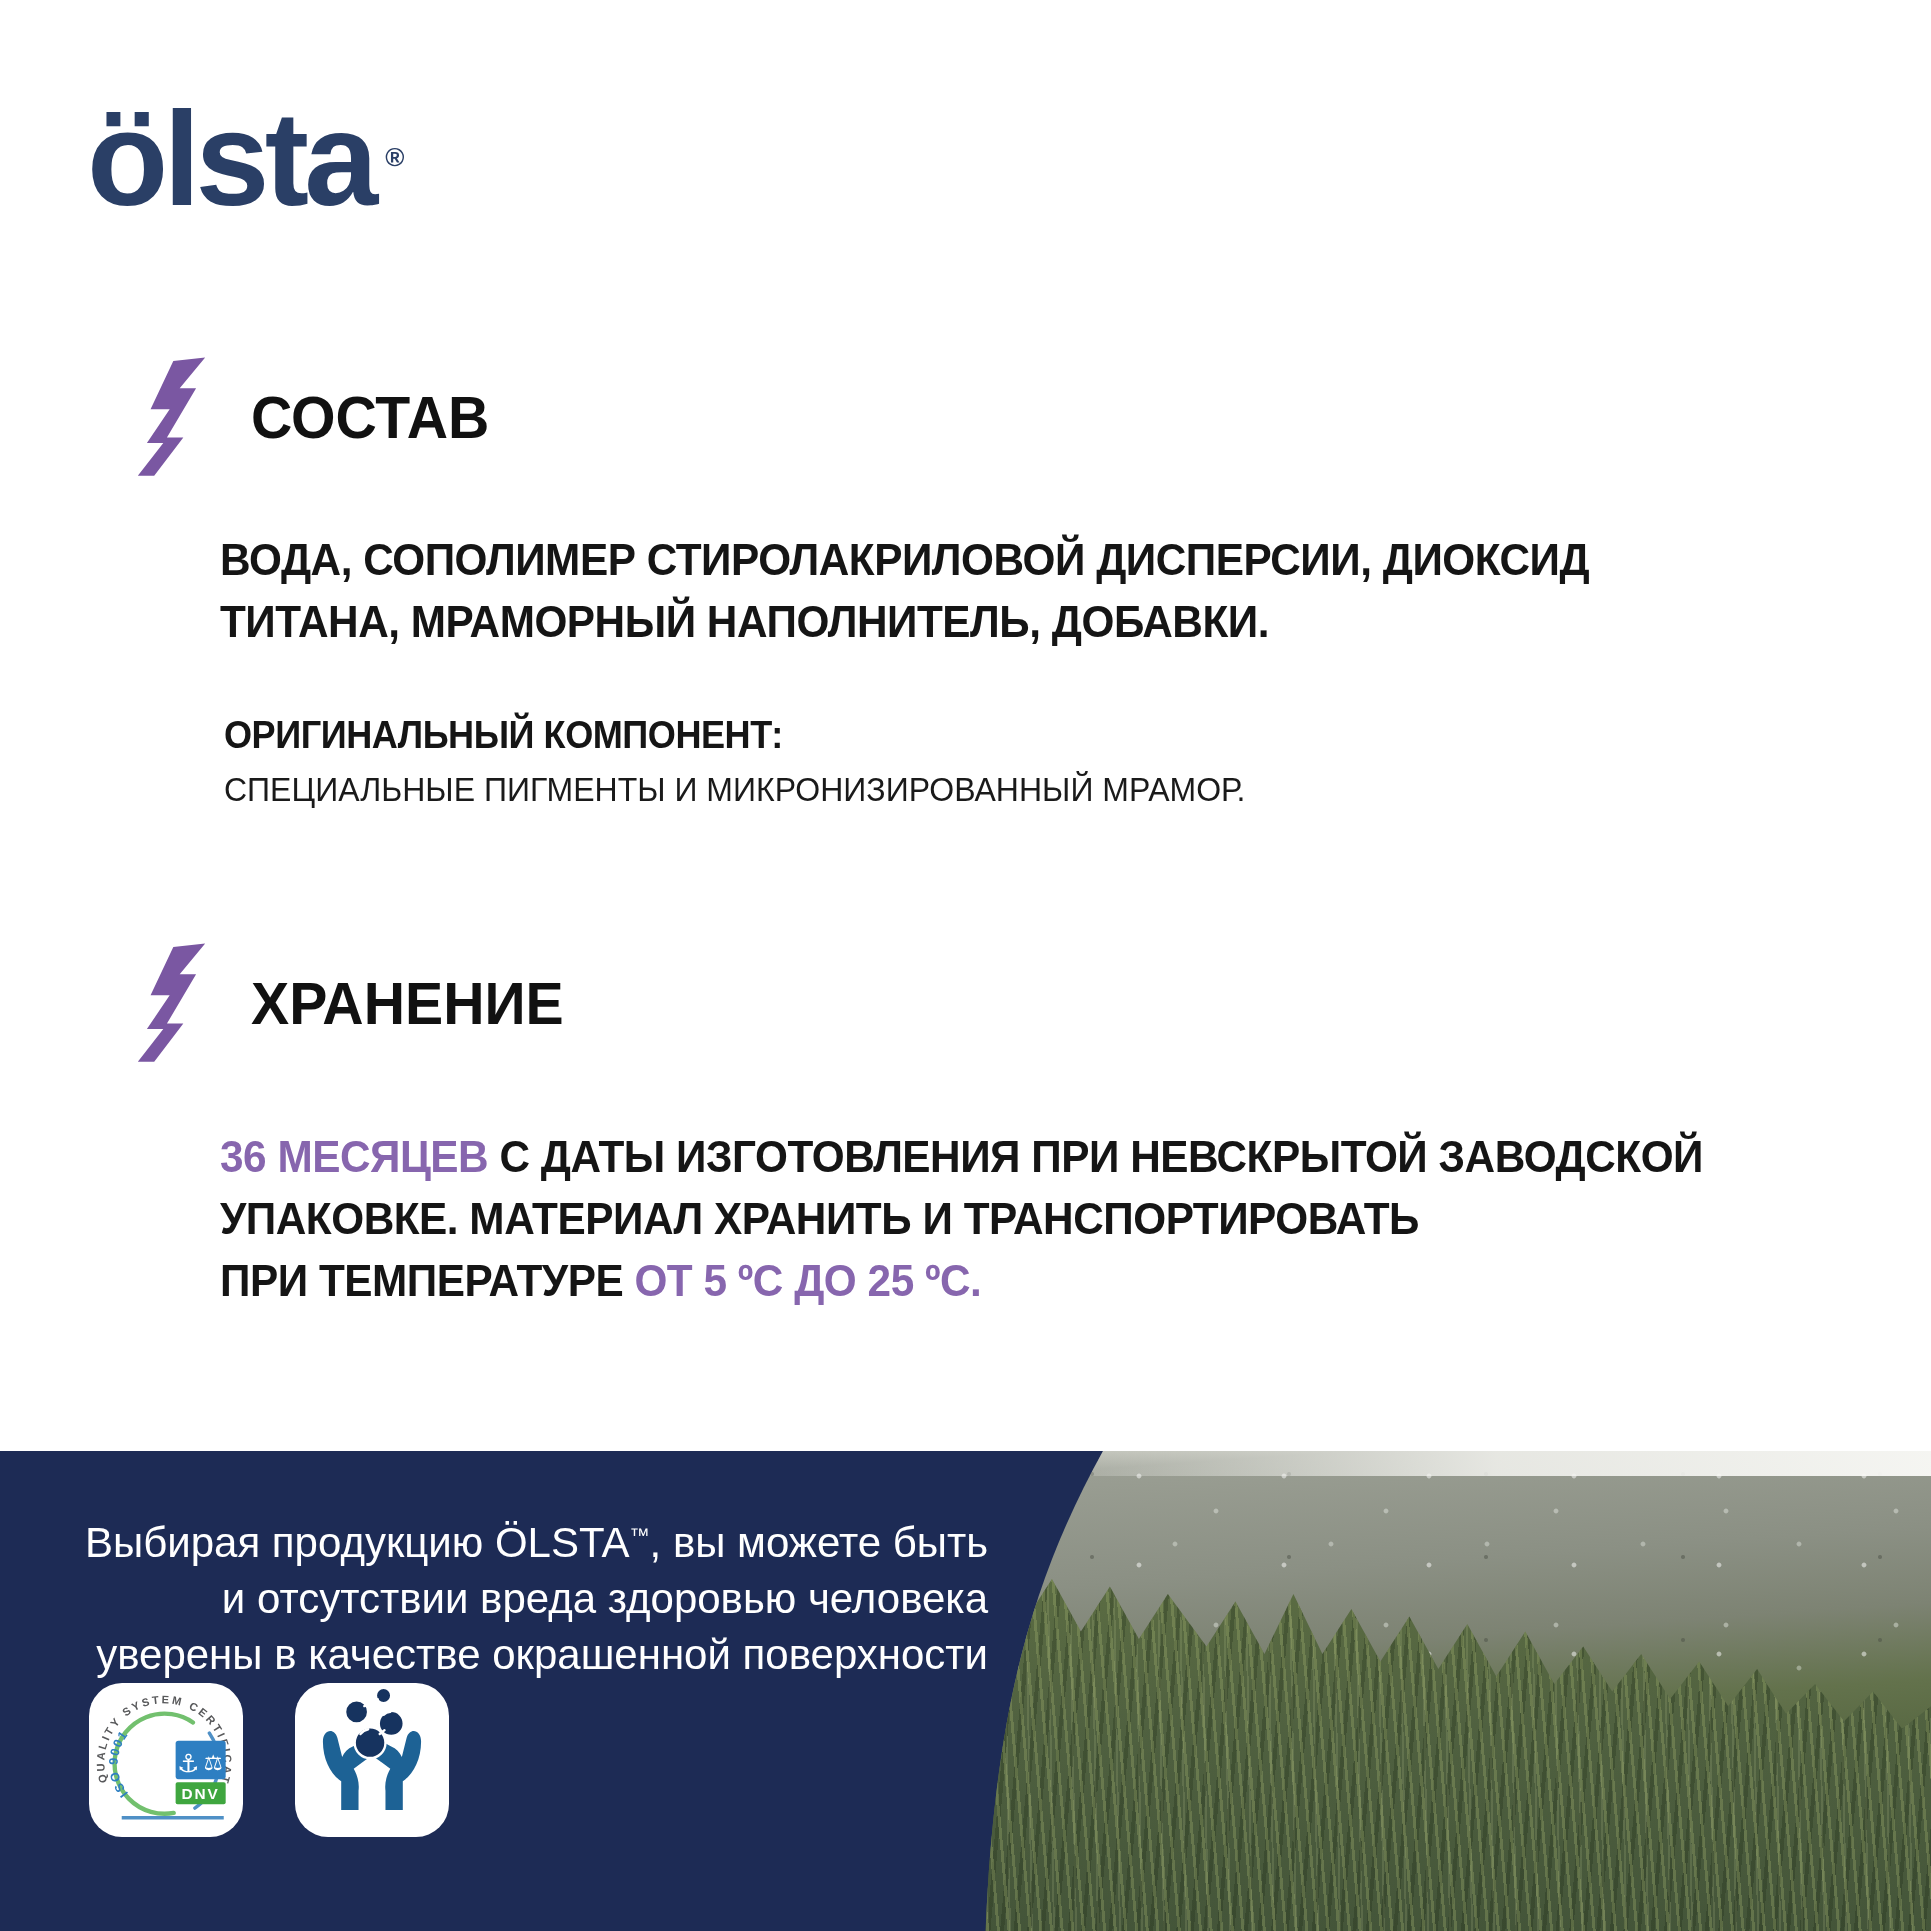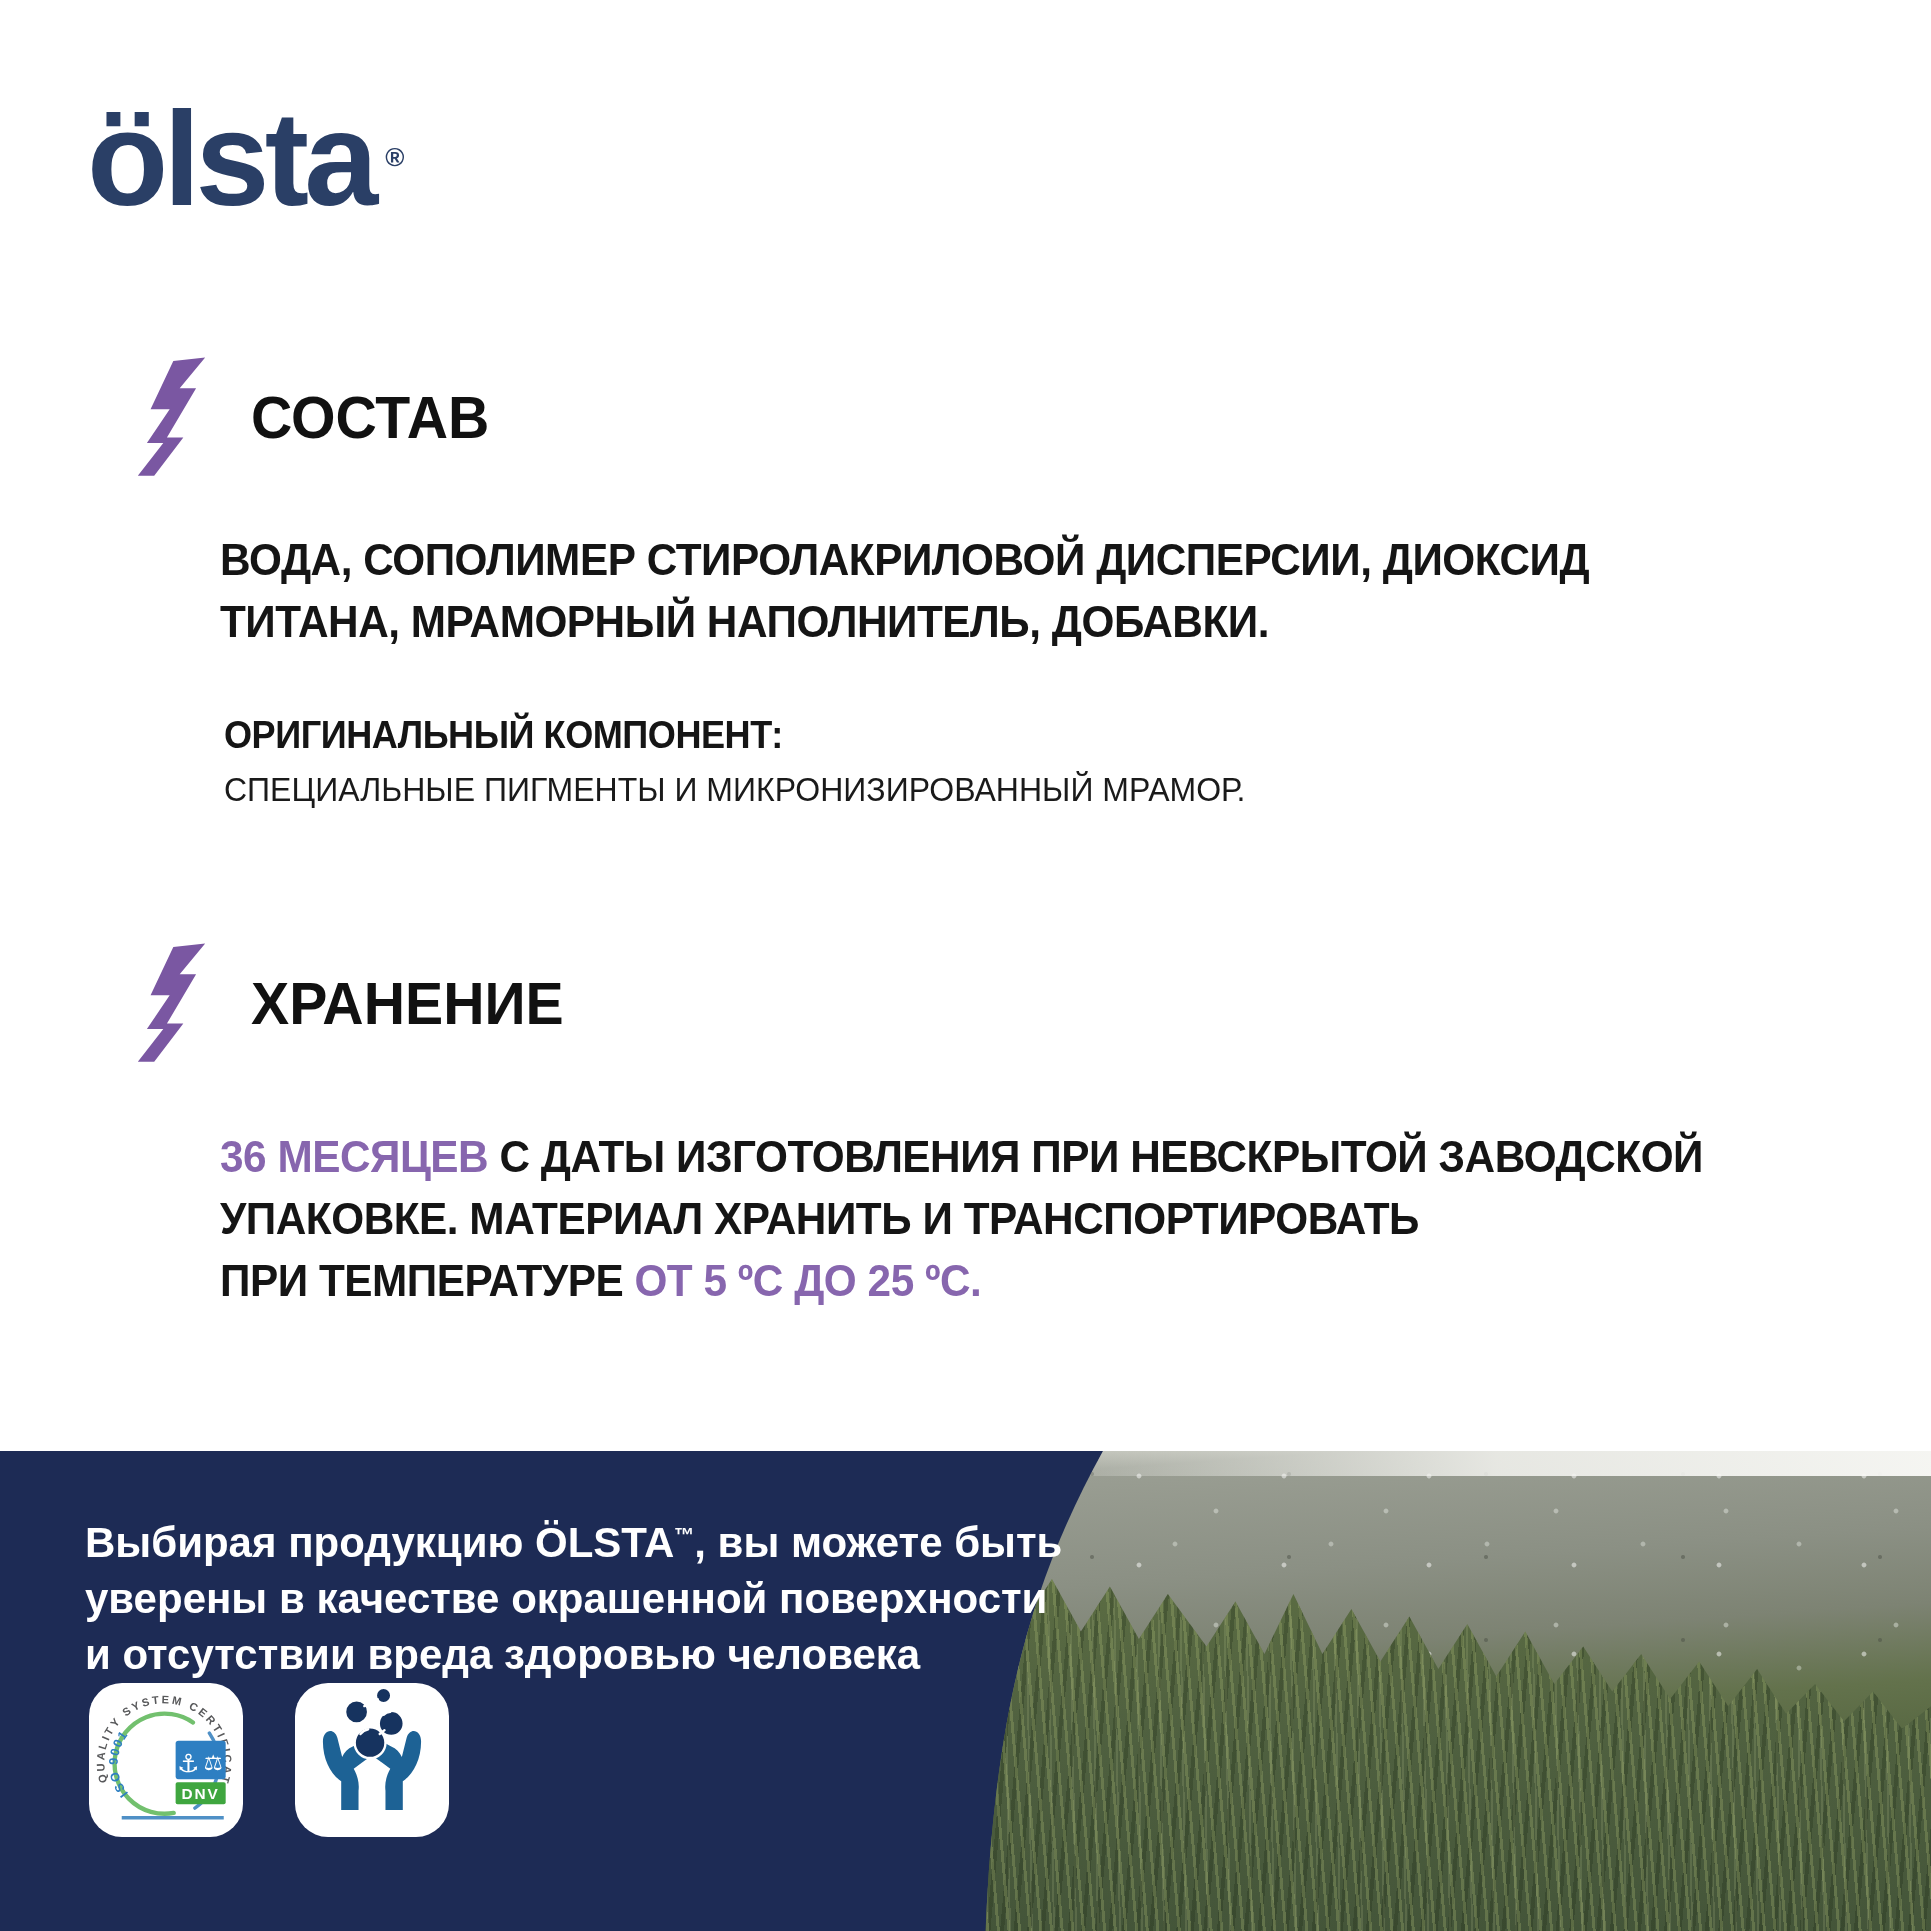--- a/index.html
+++ b/index.html
@@ -60,22 +60,22 @@
     background:radial-gradient(ellipse at center, rgba(42,50,38,.5) 0%, rgba(42,50,38,0) 70%);}
   .photo .grass{position:absolute;left:0;right:0;bottom:0;height:78%;
     background:
       repeating-linear-gradient(85deg, rgba(163,178,112,.32) 0 2.9px, rgba(0,0,0,0) 2.9px 10.6px),
       repeating-linear-gradient(95deg, rgba(28,42,20,.28) 0 3.9px, rgba(0,0,0,0) 3.9px 13.5px),
       repeating-linear-gradient(89deg, rgba(210,220,160,.15) 0 1.9px, rgba(0,0,0,0) 1.9px 22px),
       linear-gradient(180deg,#5d6e43 0%,#506140 45%,#445539 100%);
     clip-path:polygon(0% 14%,3% 4%,6% 18%,9% 6%,12% 20%,15% 8%,18% 22%,21% 10%,25% 24%,28% 12%,31% 26%,34% 10%,37% 26%,40% 14%,43% 28%,46% 16%,49% 30%,52% 18%,55% 32%,58% 20%,61% 34%,64% 24%,67% 36%,70% 26%,73% 38%,76% 28%,79% 40%,82% 30%,85% 42%,88% 34%,91% 44%,94% 36%,97% 46%,100% 40%,100% 100%,0% 100%);
   }
 
-  .ftext{position:absolute;left:85px;top:56px;color:#ffffff;font-size:42px;font-weight:bold;
-    line-height:56px;letter-spacing:0;margin:0;white-space:nowrap;}
+  .ftext{position:absolute;left:85px;top:56px;color:#ffffff;font-size:42px;font-weight:normal;
+    line-height:56px;letter-spacing:0;margin:0;white-space:nowrap;text-align:right;}
   .ftext > span{display:block;}
   .tm{font-size:20px;vertical-align:super;letter-spacing:0;}
 
   .badge{position:absolute;top:232px;width:154px;height:154px;background:#ffffff;border-radius:33px;}
   .badge.b1{left:89px;}
   .badge.b2{left:295px;}
   .badge svg{position:absolute;left:0;top:0;}
 </style>
 </head>
 <body>
@@ -119,22 +119,22 @@
 
     <div class="photo">
       <div class="wall"></div>
       <div class="skyline"></div>
       <div class="rock"></div>
       <div class="grass"></div>
     </div>
 
     <p class="ftext">
       <span><span>Выбирая продукцию ÖLSTA</span><span class="tm">™</span><span>, вы можете быть</span></span>
+      <span>и отсутствии вреда здоровью человека</span>
       <span>уверены в качестве окрашенной поверхности</span>
-      <span>и отсутствии вреда здоровью человека</span>
     </p>
 
     <div class="badge b1">
       <svg width="154" height="154" viewBox="0 0 160 160" aria-hidden="true">
         <defs>
           <path id="arcOuter" d="M 20 105 A 62 62 0 1 1 136 105" fill="none"></path>
           <path id="arcInner" d="M 44 118 A 48 48 0 0 1 78 36" fill="none"></path>
         </defs>
         <path d="M 108 41 A 52 52 0 1 0 88 135" fill="none" stroke="#72C06E" stroke-width="4.5" stroke-linecap="round"></path>
         <path d="M 125 52 A 56 56 0 0 1 110 130" fill="none" stroke="#4F90C6" stroke-width="3.5" stroke-linecap="round"></path>

